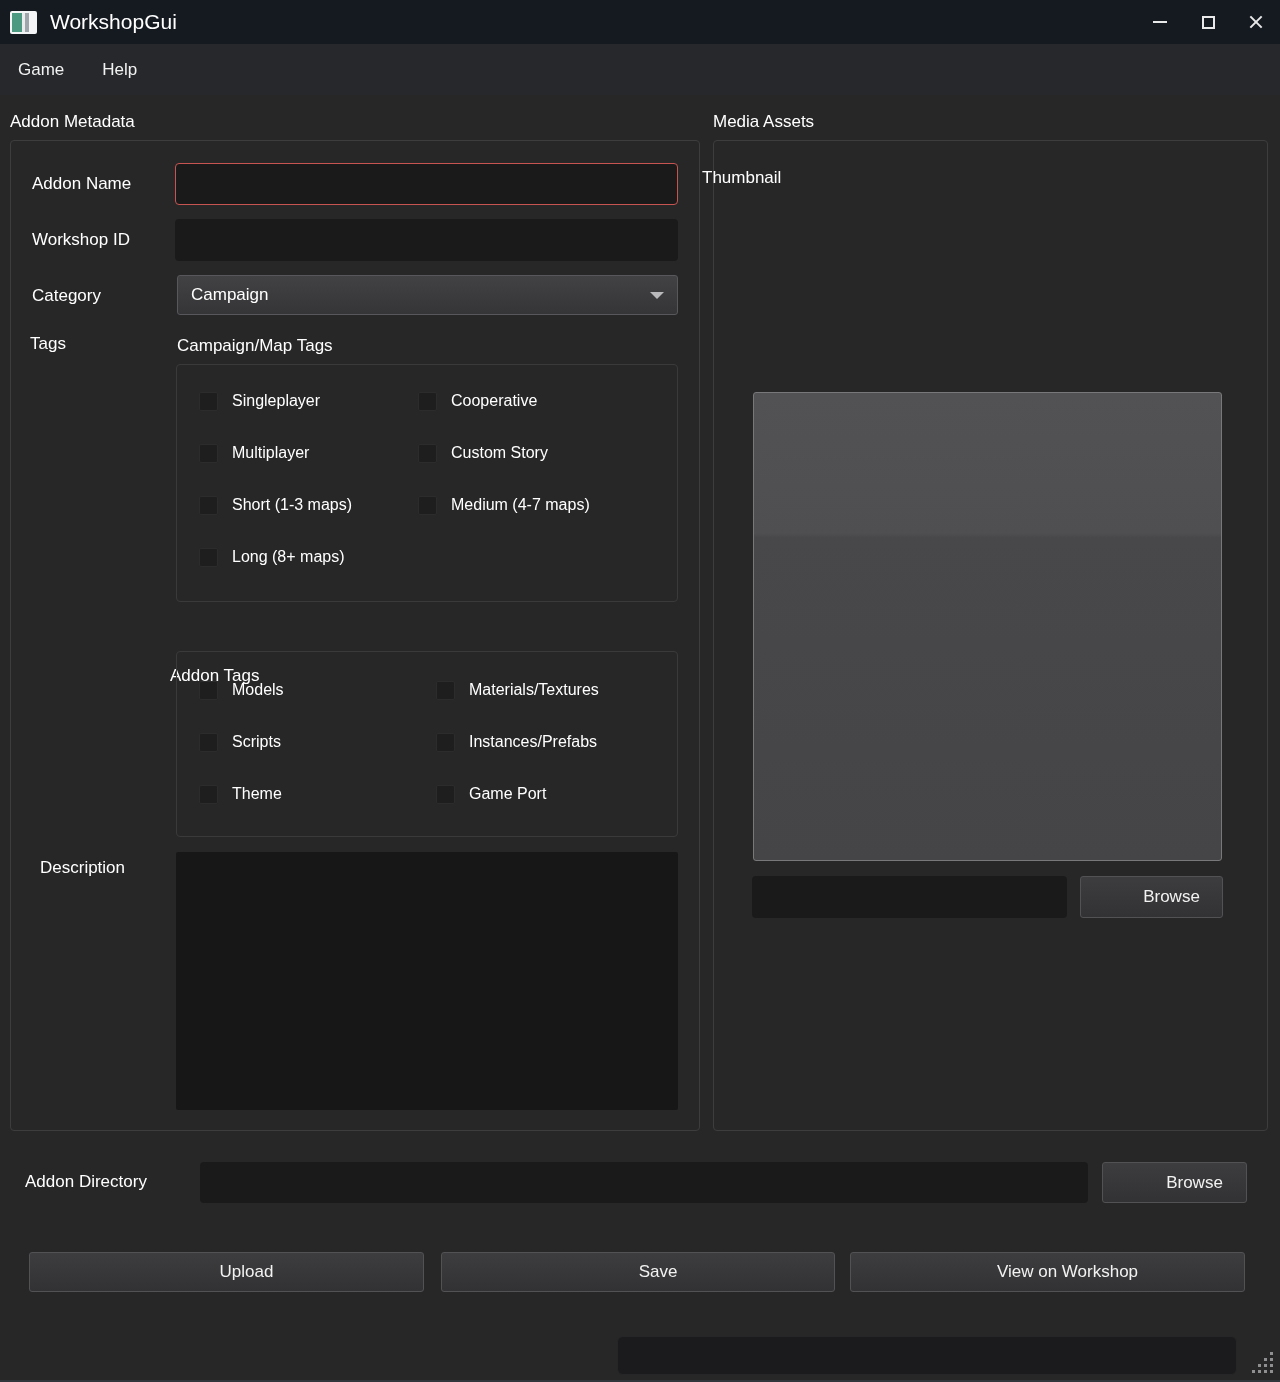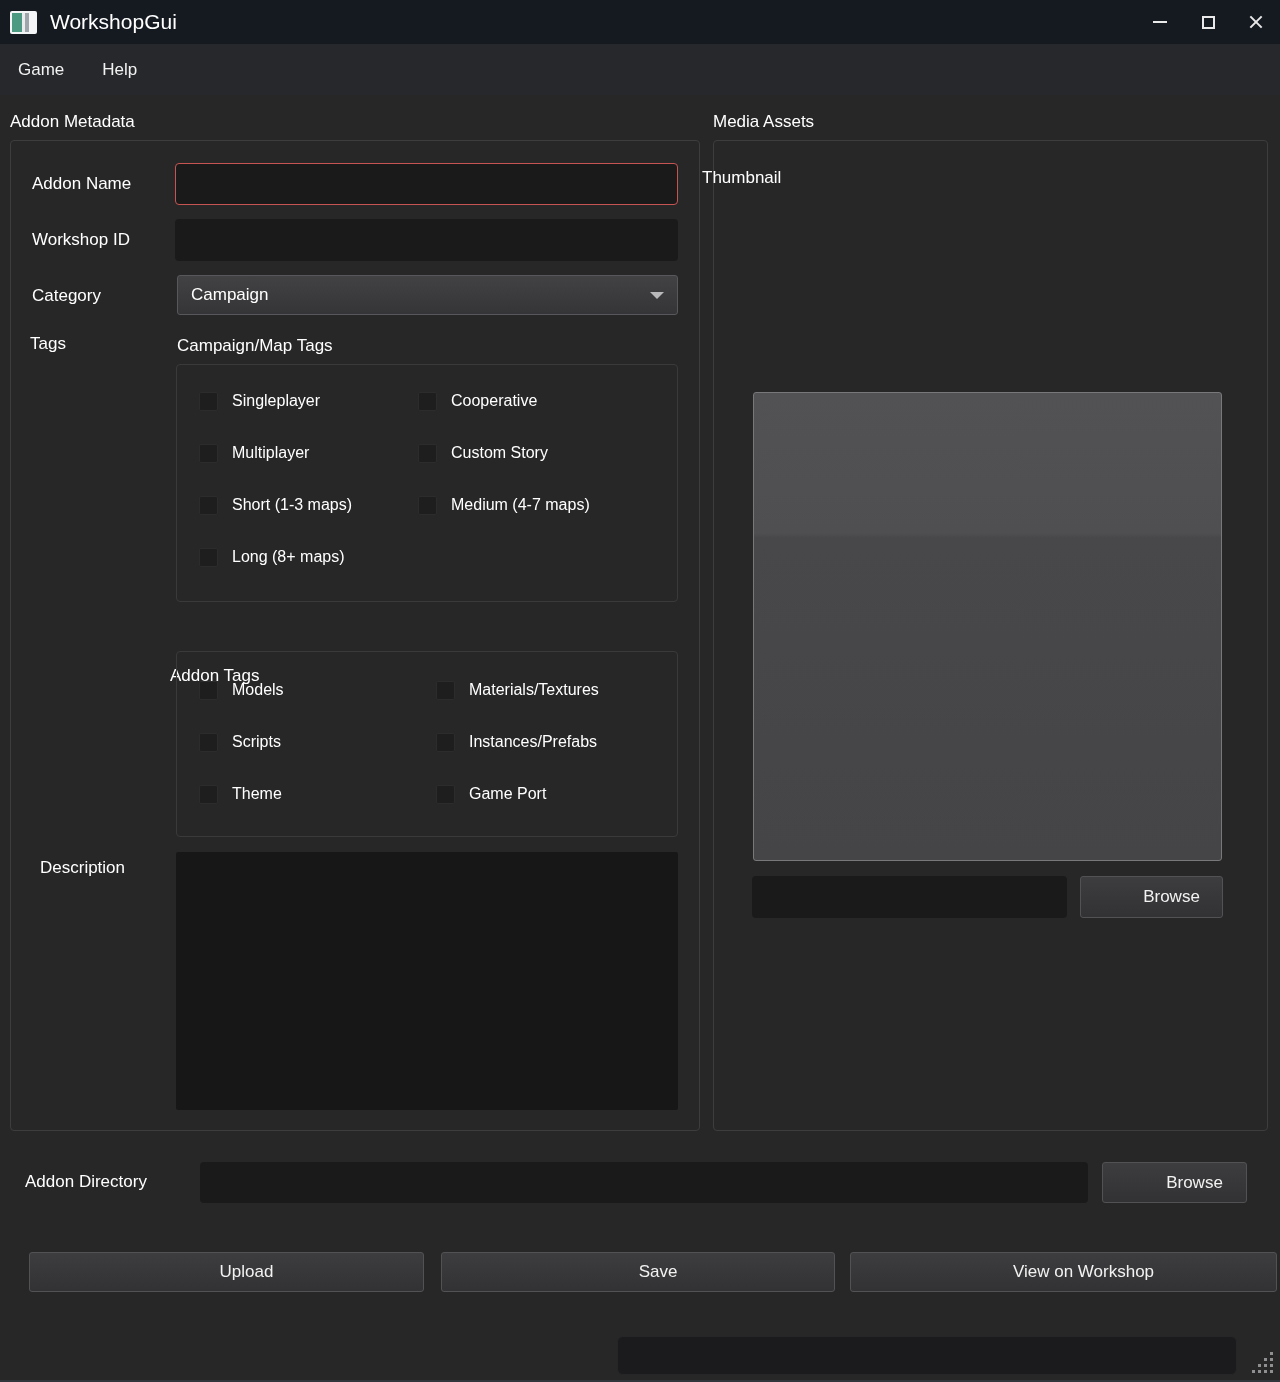--- a/index.html
+++ b/index.html
@@ -86,21 +86,21 @@
 
   
   .btn { position:absolute; background:linear-gradient(180deg,#3d3d3f,#323234);
          border:1px solid #525254; border-radius:3px; color:#f2f2f2;
          font-size:17px; font-family:inherit;
          display:flex; align-items:center; justify-content:center; cursor:default;padding-left:40px; }
   #thumb-browse-btn { left:1080px; top:876px; width:143px; height:42px; }
   #addon-dir-browse-btn { left:1102px; top:1162px; width:145px; height:41px; }
   #upload-btn { left:29px;  top:1252px; width:395px; height:40px; }
   #save-btn   { left:441px; top:1252px; width:394px; height:40px; }
-  #view-btn   { left:850px; top:1252px; width:427px; height:40px; }
+  #view-btn   { left:850px; top:1252px; width:395px; height:40px; }
 
   
   #addon-dir-label { left:25px; top:1172px; }
   #status-progress { position:absolute; left:617px; top:1336px; width:620px; height:39px;
       background:#1b1b1d; border:1px solid #262628; border-radius:6px; }
   #resize-grip { position:absolute; left:1252px; top:1352px; width:22px; height:22px; }
   #bottom-edge { position:absolute; left:0; bottom:0; width:1280px; height:2px; background:#31363d; }
 </style>
 </head>
 <body>

